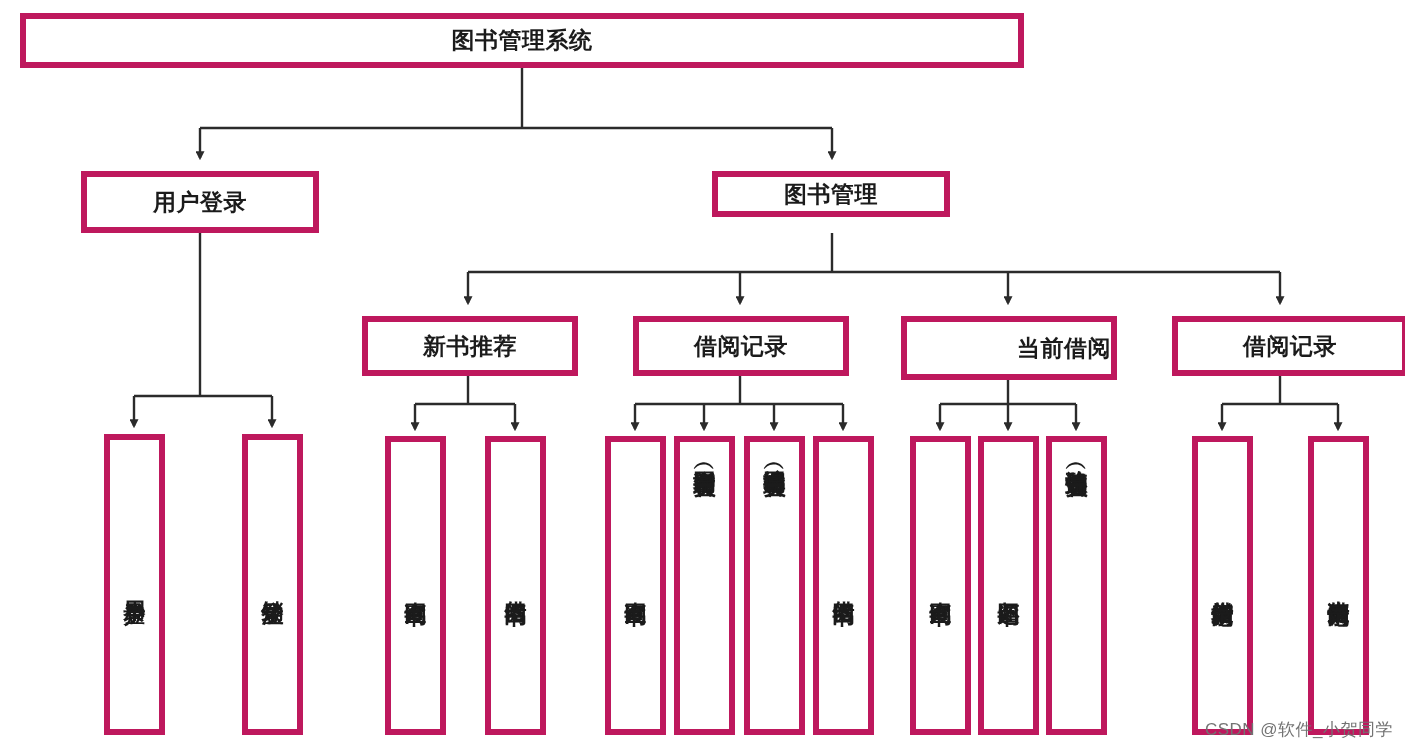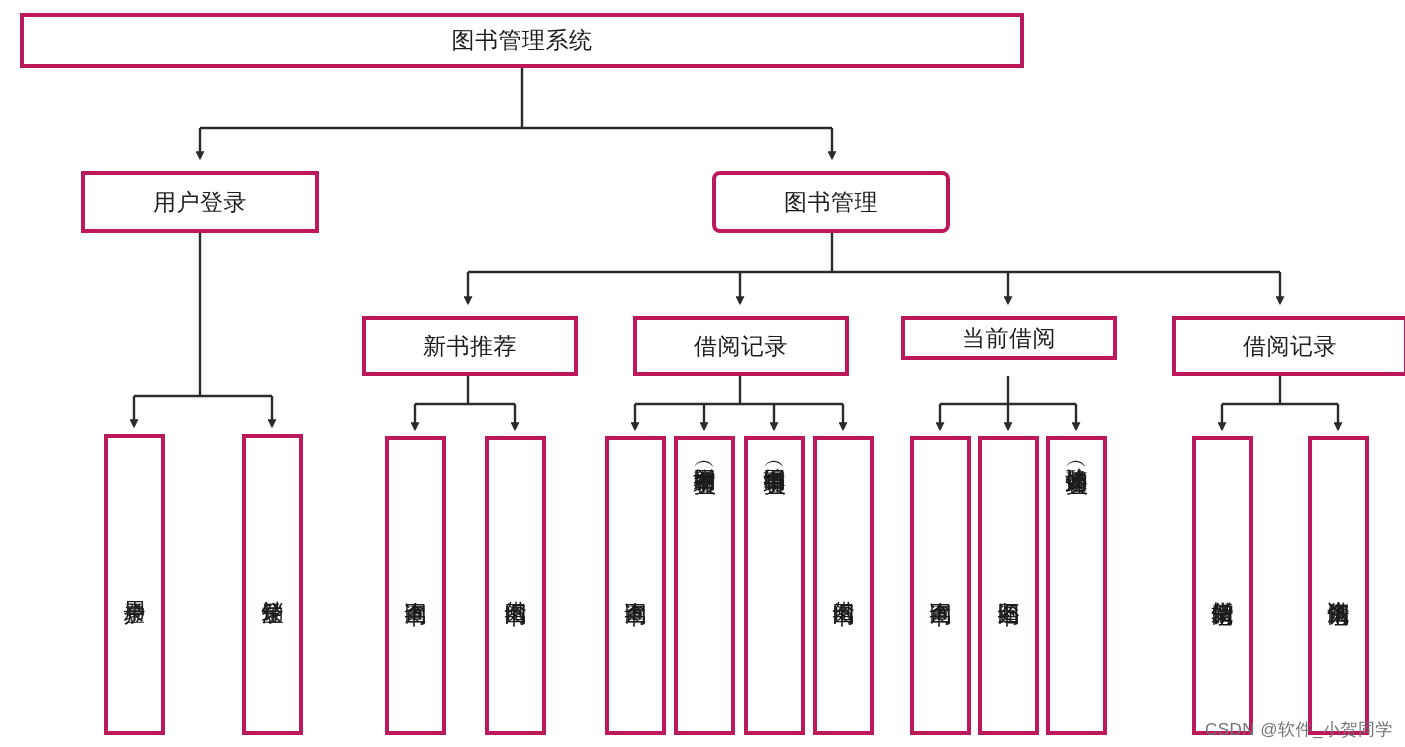--- a/index.html
+++ b/index.html
@@ -25,25 +25,26 @@
     left: 0;
     top: 0;
     width: 1405px;
     height: 747px;
     pointer-events: none;
   }
   .node {
     position: absolute;
     box-sizing: border-box;
     background: #ffffff;
-    border: 4px solid #be185d;
+    border: 6px solid #be185d;
     display: flex;
     align-items: center;
     justify-content: center;
     z-index: 2;
+    font-weight: bold;
   }
   .node-label {
     font-size: 23px;
     line-height: 1.05;
     letter-spacing: 0.5px;
     color: #1b1b1b;
     white-space: nowrap;
   }
   
   .node.vertical .node-label {
@@ -129,31 +130,31 @@
     </g>
   </svg>
 
   <div class="node" style="left:20px; top:13px; width:1004px; height:55px;">
     <span class="node-label">图书管理系统</span>
   </div>
 
   <div class="node" style="left:81px; top:171px; width:238px; height:62px;">
     <span class="node-label">用户登录</span>
   </div>
-  <div class="node" style="left:712px; top:171px; width:238px; height:62px;border-radius:8px;">
+  <div class="node" style="left:712px; top:171px; width:238px; height:46px;">
     <span class="node-label">图书管理</span>
   </div>
 
   <div class="node" style="left:362px; top:316px; width:216px; height:60px;">
     <span class="node-label">新书推荐</span>
   </div>
   <div class="node" style="left:633px; top:316px; width:216px; height:60px;">
     <span class="node-label">借阅记录</span>
   </div>
-  <div class="node" style="left:901px; top:316px; width:216px; height:44px;">
+  <div class="node" style="left:901px; top:316px; width:216px; height:64px;justify-content:flex-end;">
     <span class="node-label">当前借阅</span>
   </div>
   <div class="node" style="left:1172px; top:316px; width:236px; height:60px;">
     <span class="node-label">借阅记录</span>
   </div>
 
   <div class="node vertical mid" style="left:104px; top:434px; width:61px; height:301px;">
     <span class="node-label">用户登录</span>
   </div>
   <div class="node vertical mid" style="left:242px; top:434px; width:61px; height:301px;">

